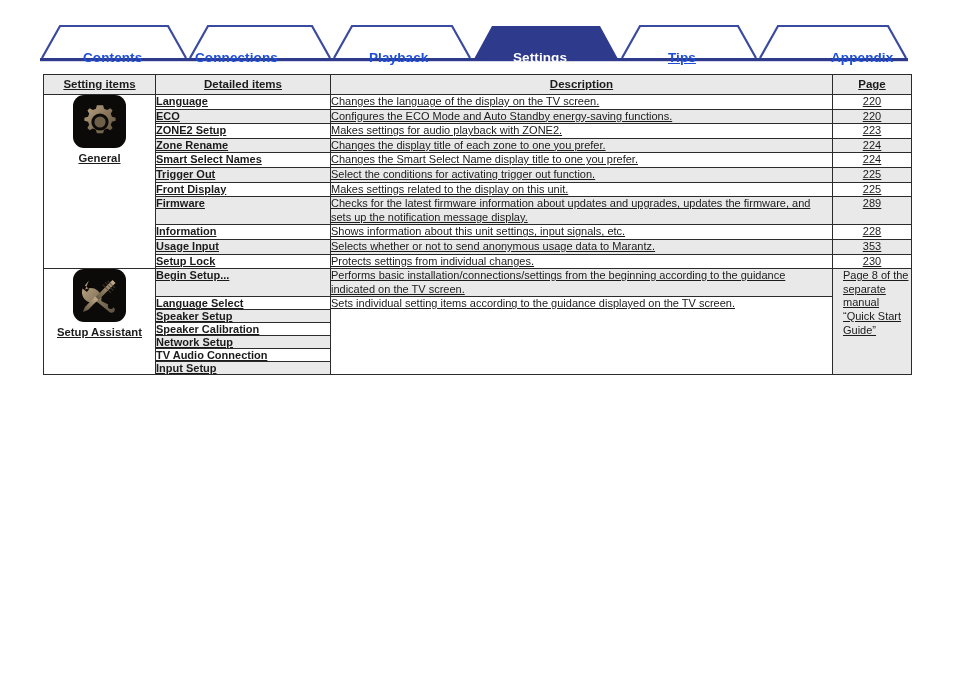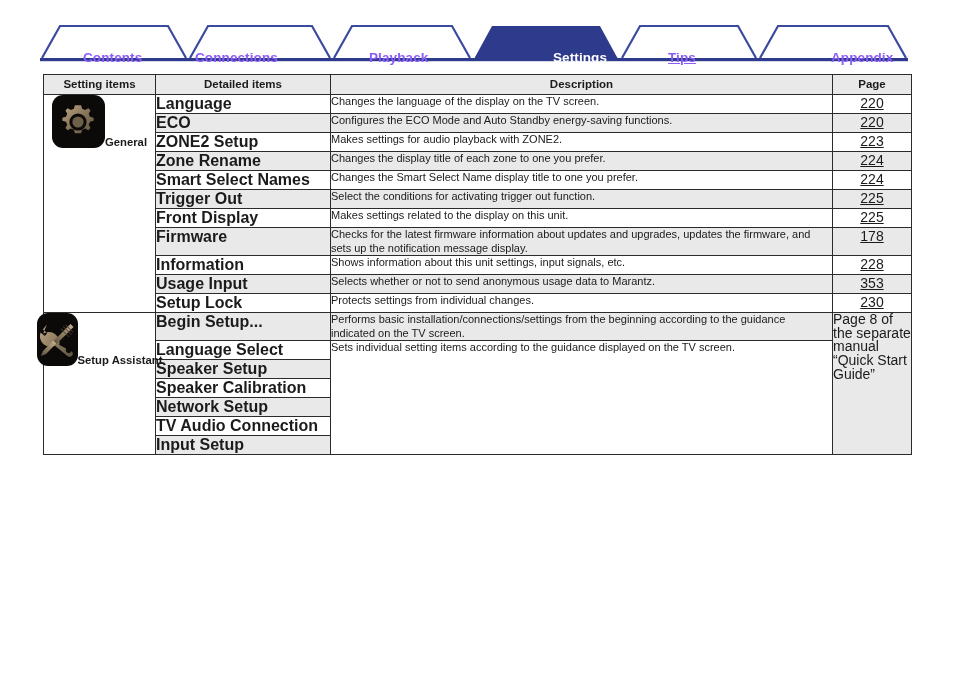--- a/index.html
+++ b/index.html
@@ -13,36 +13,37 @@
   }
 
   
   #tabbar{
     position:absolute; left:0; top:18px; width:954px; height:44px;
   }
   #tabbar svg{display:block;}
   .tab-label{
     position:absolute;
     font-size:13.5px; font-weight:bold;
-    color:#8b5cf6;
+    color:#1d4ed8;
     white-space:nowrap;
     letter-spacing:.1px;
   }
   .tab-label.active{color:#ffffff;}
 
   
   #table-wrap{
     position:absolute; left:43px; top:74px; width:868px;
   }
   table.spec{
     border-collapse:collapse;
     width:868px;
     table-layout:fixed;
     font-size:11.3px;
     color:#1b1b1b;
+    text-decoration:underline;
   }
   table.spec td, table.spec th{
     border:1px solid #2b2b2b;
     padding:0;
     vertical-align:top;
   }
   .col-setting{width:112px;}
   .col-detail{width:175px;}
   .col-desc{width:502px;}
   .col-page{width:79px;}
@@ -51,56 +52,56 @@
     background:#e9e9e9;
     font-size:11.5px; font-weight:bold;
     text-align:center;
     height:19px; line-height:19px;
     padding:0 2px;
   }
 
   .cell-detail{
     font-weight:bold;
     padding:3px 4px 3px 7px;
-    font-size:16px;
+    font-size:11px;
     margin-top:11px;
   }
   .cell-desc{
     padding:3px 5px 3px 5px;
     font-size:11px;
     line-height:13.6px;
   }
   .cell-page{
     text-align:center;
     padding:3px 4px;
-    font-size:14px;
+    font-size:11px;
   }
   .cell-page .lnk{
     text-decoration:underline;
     color:#1b1b1b;
     cursor:pointer;
   }
   .cell-page.left{
     text-align:left;
-    padding-left:0;
+    padding-left:10px;
     line-height:13.6px;
     vertical-align:top;
   }
   .rowgray{background:#e9e9e9;}
   .rowwhite{background:#ffffff;}
 
   
   .cell-group{
     background:#ffffff;
     text-align:center;
     vertical-align:middle;
     padding:6px 2px 6px 2px;
   }
   .group-inner{
-    display:flex;align-items:flex-end;justify-content:center;
+    display:flex;flex-direction:column;align-items:center;justify-content:center;
     height:100%;
   }
   .group-label{
     font-size:11.3px;font-weight:bold;margin-top:4px;white-space:nowrap;
   }
   .icon-tile{
     width:53px;height:53px;border-radius:11px;background:#0b0a08;
     display:flex;align-items:center;justify-content:center;
   }
   .icon-tile svg{display:block;}
@@ -125,21 +126,21 @@
     </g>
 
     <path d="M 474,41 L 492,8 L 600,8 L 618,41 Z" fill="#2e3a8c"></path>
 
     <rect x="40" y="40" width="868" height="3.2" fill="#2e3a8c"></rect>
   </svg>
 
   <div class="tab-label" style="left:83px;top:32px;">Contents</div>
   <div class="tab-label" style="left:195px;top:32px;">Connections</div>
   <div class="tab-label" style="left:369px;top:32px;">Playback</div>
-  <div class="tab-label active" style="left:513px;top:32px;margin-left:40px;">Settings</div>
+  <div class="tab-label active" style="left:513px;top:32px;">Settings</div>
   <div class="tab-label" style="left:668px;top:32px;text-decoration:underline;">Tips</div>
   <div class="tab-label" style="left:795px;top:32px;margin-left:36px;">Appendix</div>
 </div>
 
 <div id="table-wrap">
 <table class="spec">
   <colgroup>
     <col class="col-setting">
         <col class="col-detail">
         <col class="col-desc">
@@ -205,21 +206,21 @@
       <td class="cell-page"><span class="lnk">225</span></td>
     </tr>
     <tr class="rowwhite">
       <td class="cell-detail">Front Display</td>
       <td class="cell-desc">Makes settings related to the display on this unit.</td>
       <td class="cell-page"><span class="lnk">225</span></td>
     </tr>
     <tr class="rowgray">
       <td class="cell-detail">Firmware</td>
       <td class="cell-desc">Checks for the latest firmware information about updates and upgrades, updates the firmware, and sets up the notification message display.</td>
-      <td class="cell-page"><span class="lnk">178</span></td>
+      <td class="cell-page"><span class="lnk">289</span></td>
     </tr>
     <tr class="rowwhite">
       <td class="cell-detail">Information</td>
       <td class="cell-desc">Shows information about this unit settings, input signals, etc.</td>
       <td class="cell-page"><span class="lnk">228</span></td>
     </tr>
     <tr class="rowgray">
       <td class="cell-detail">Usage Input</td>
       <td class="cell-desc">Selects whether or not to send anonymous usage data to Marantz.</td>
       <td class="cell-page"><span class="lnk">353</span></td>

